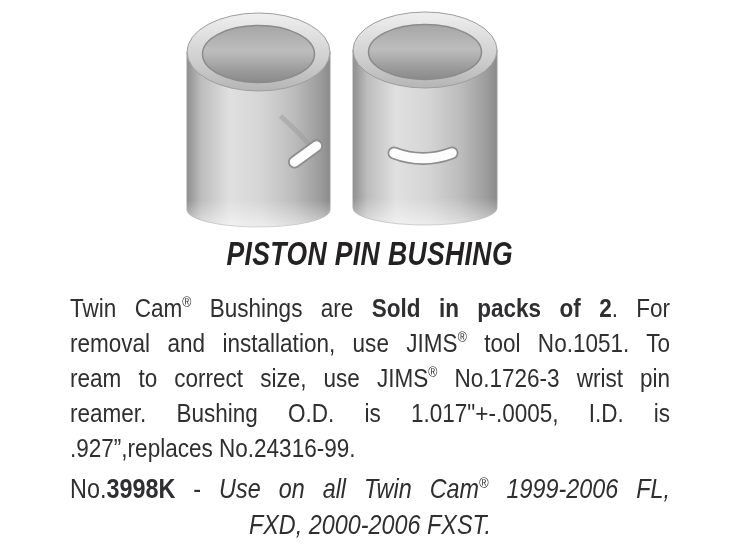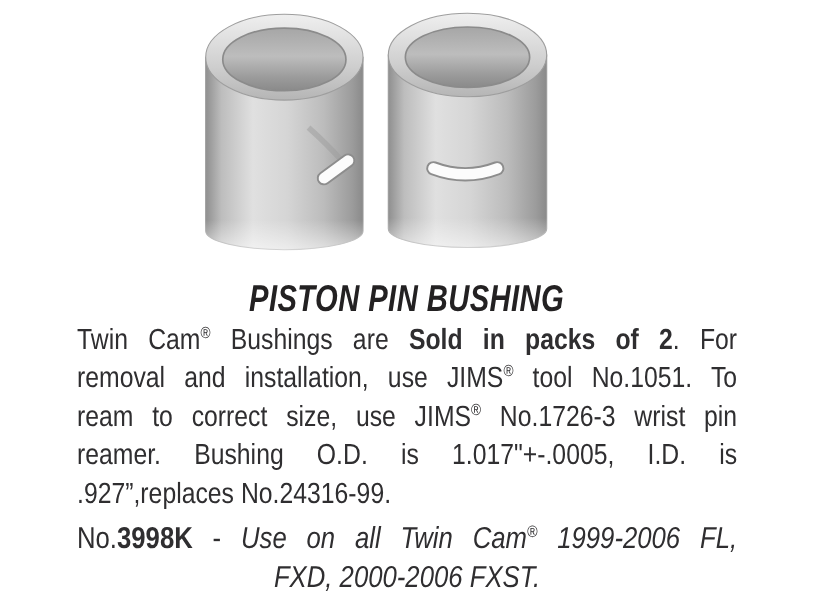--- a/index.html
+++ b/index.html
@@ -4,21 +4,21 @@
 <style>
   html,body{margin:0;padding:0;background:#ffffff;}
   .canvas{
     position:relative;width:740px;height:555px;background:#ffffff;
     font-family:"Liberation Sans",sans-serif;color:#2f2e30;overflow:hidden;
   }
   
   .photo{position:absolute;left:170px;top:4px;width:412px;height:232px;}
   
   .title{
-    position:absolute;left:70px;top:253px;width:600px;text-align:center;
+    position:absolute;left:70px;top:234px;width:600px;text-align:center;
     font-size:34px;font-weight:bold;font-style:italic;color:#232122;
     white-space:nowrap;
   }
   .title-inner{display:inline-block;transform:scaleX(0.78);transform-origin:50% 50%;letter-spacing:0.5px;}
   
   .desc{
     position:absolute;left:70px;top:291px;width:706px;
     transform:scaleX(0.85);transform-origin:0 0;
     font-size:26.5px;line-height:35px;color:#2f2e30;
   }

